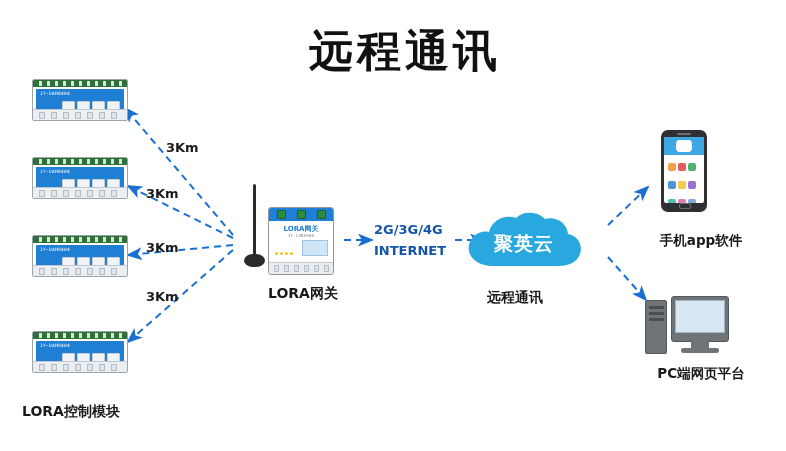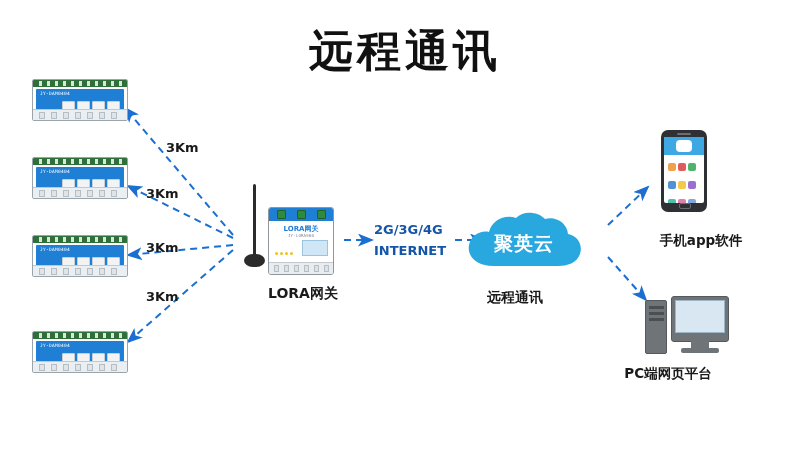--- a/index.html
+++ b/index.html
@@ -179,21 +179,21 @@
   
   .lbl{
     font-weight:bold;color:#1a1a1a;
     font-family:"DejaVu Sans","Liberation Sans",sans-serif;
     white-space:nowrap;
   }
   #lbl-modules{left:22px;top:403px;font-size:14px;}
   #lbl-gateway{left:268px;top:285px;font-size:14px;}
   #lbl-cloud{left:487px;top:289px;font-size:14px;}
   #lbl-phone{left:641px;top:215px;font-size:13.5px;line-height:17px;text-align:center;width:120px;}
-  #lbl-pc{left:598px;top:365px;font-size:13.5px;width:140px;text-align:center;}
+  #lbl-pc{left:631px;top:365px;font-size:13.5px;width:140px;text-align:center;}
 
   
   .km{
     color:#1a1a1a;font-size:13px;font-weight:bold;
     font-family:"DejaVu Sans","Liberation Sans",sans-serif;
   }
   #km1{left:166px;top:140px;}
   #km2{left:146px;top:186px;}
   #km3{left:146px;top:240px;}
   #km4{left:146px;top:289px;}
@@ -354,20 +354,21 @@
         <i class="term" style="left:18px"></i>
         <i class="term" style="left:30px"></i>
       <i class="term" style="left:42px"></i>
         <i class="term" style="left:54px"></i>
         <i class="term" style="left:66px"></i>
       <i class="term" style="left:78px"></i>
     </div>
     <div class="ant"></div>
   </div>
 
+  <div class="abs lbl" id="lbl-modules">LORA控制模块</div>
 
   <div class="abs km" id="km1">3Km</div>
   <div class="abs km" id="km2">3Km</div>
   <div class="abs km" id="km3">3Km</div>
   <div class="abs km" id="km4">3Km</div>
 
   <div class="abs" id="gw-antenna">
     <div class="rod"></div>
     <div class="base"></div>
   </div>

